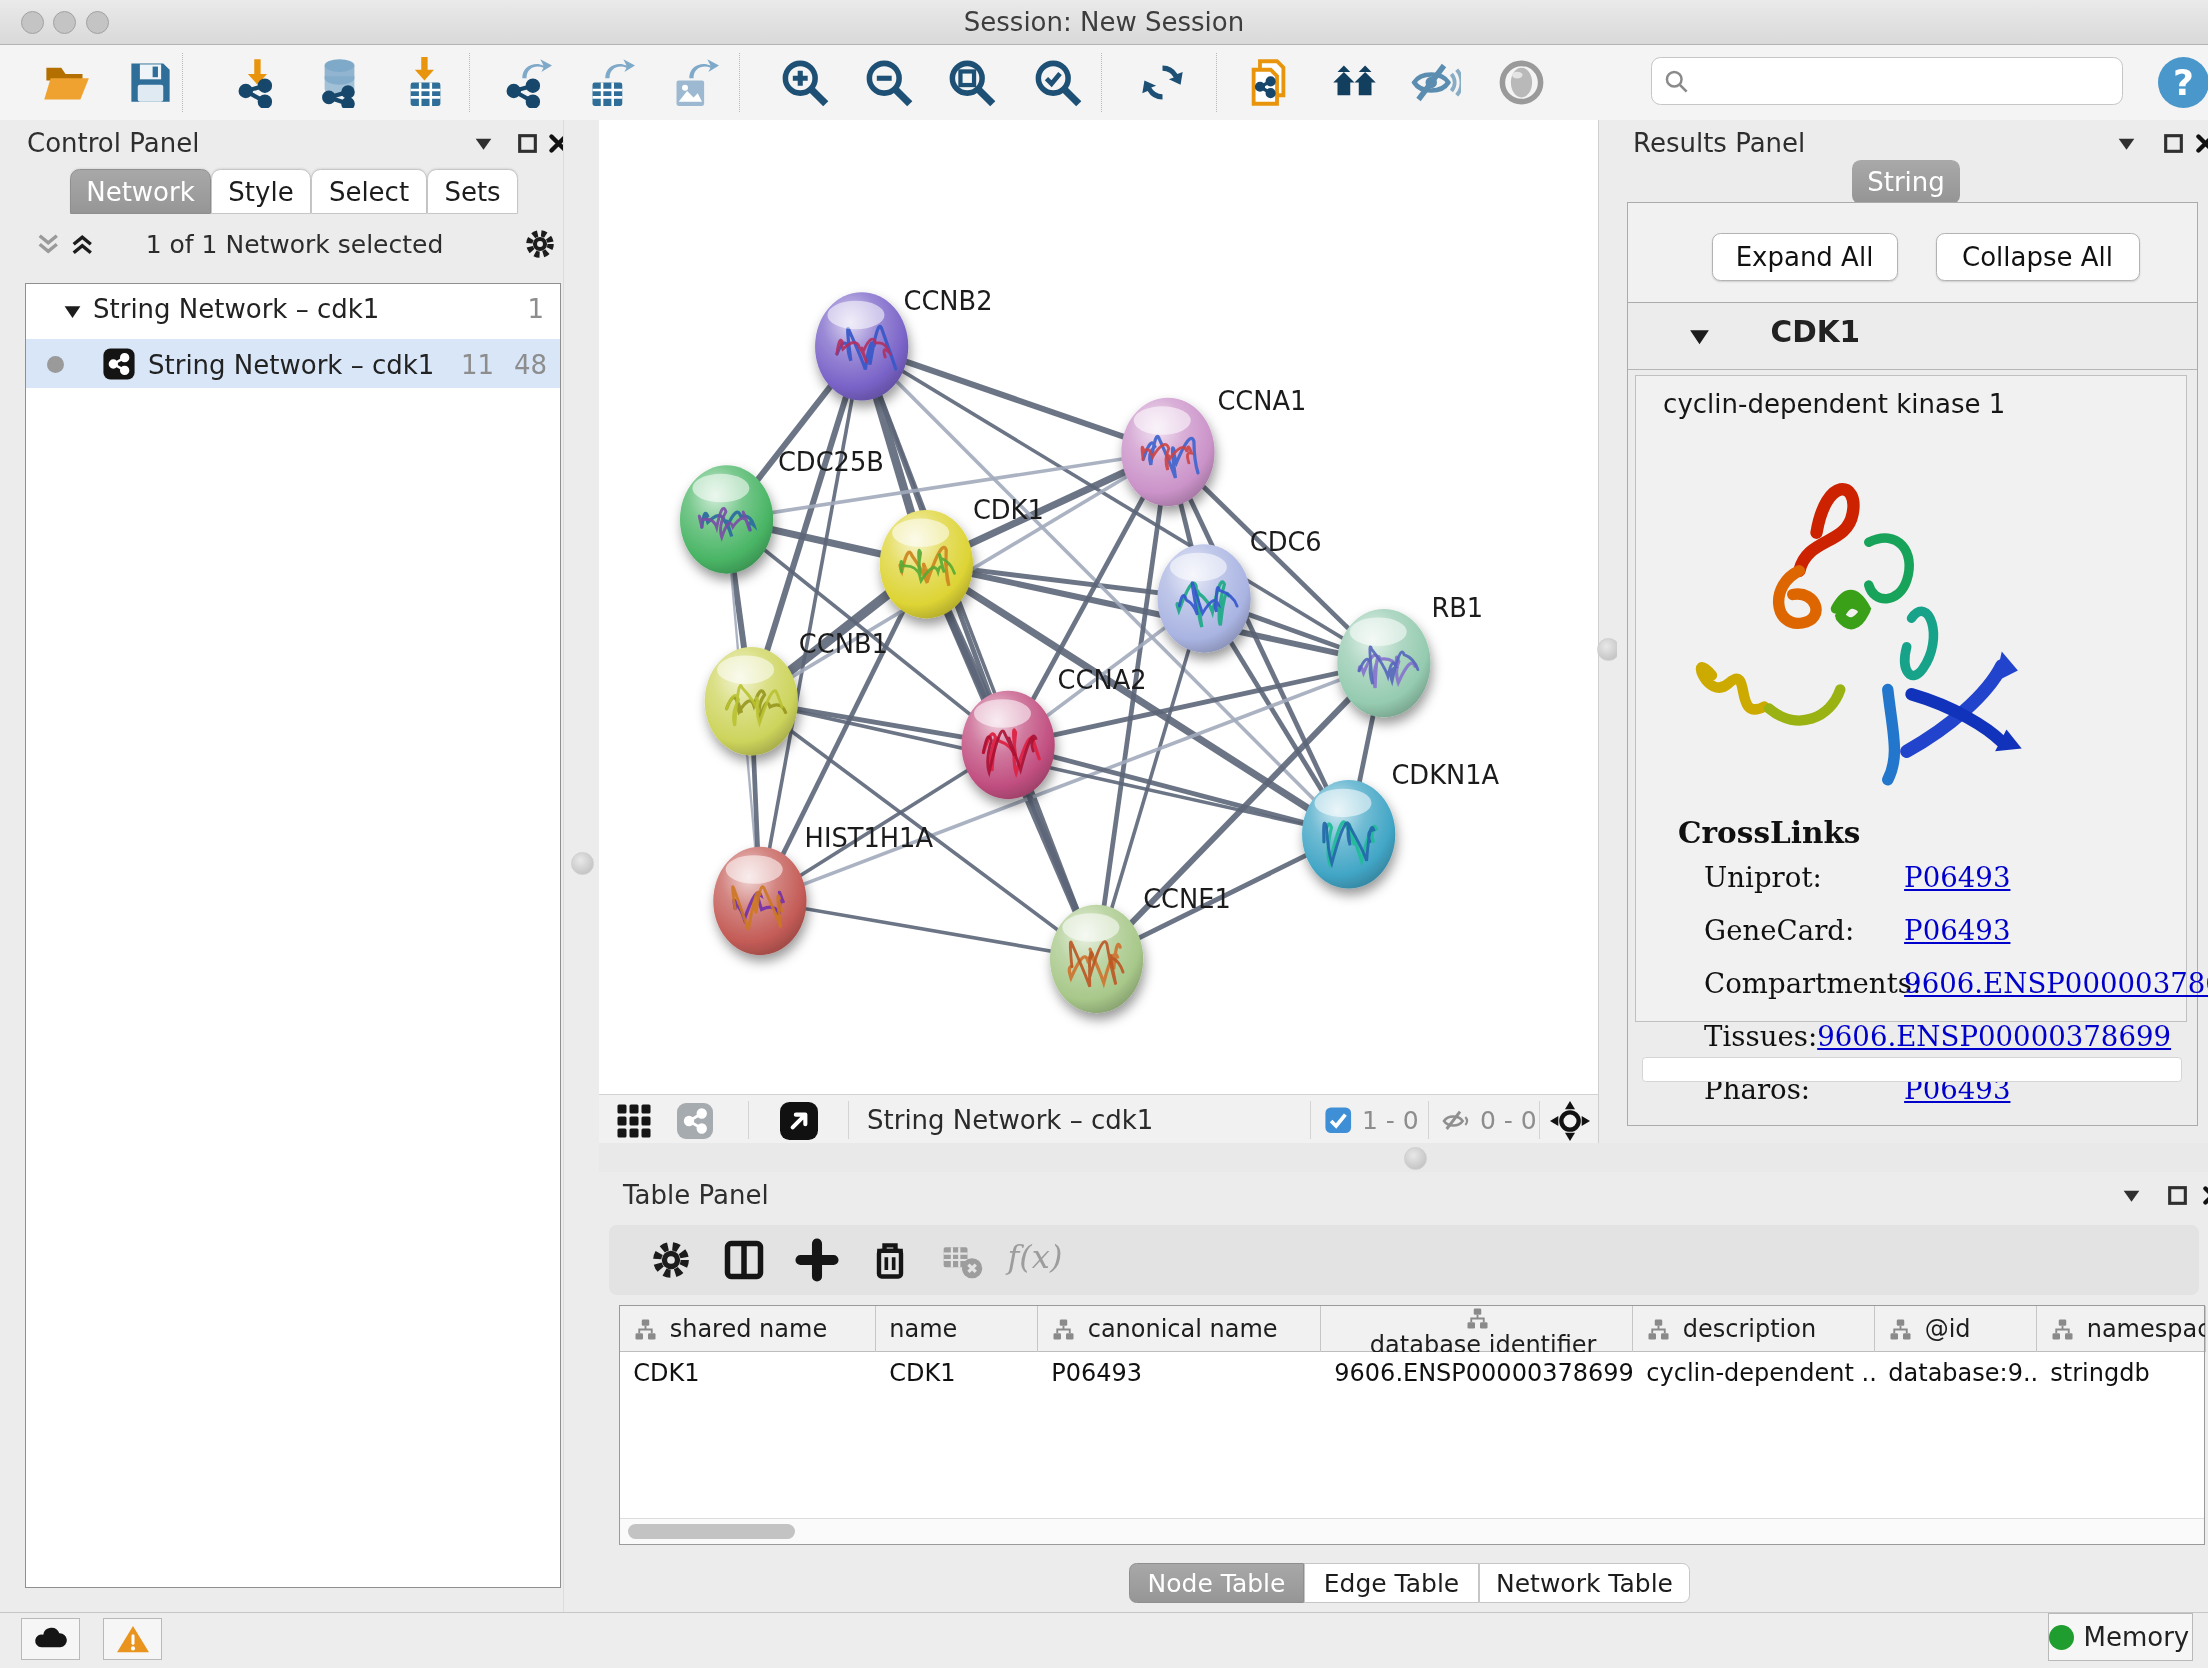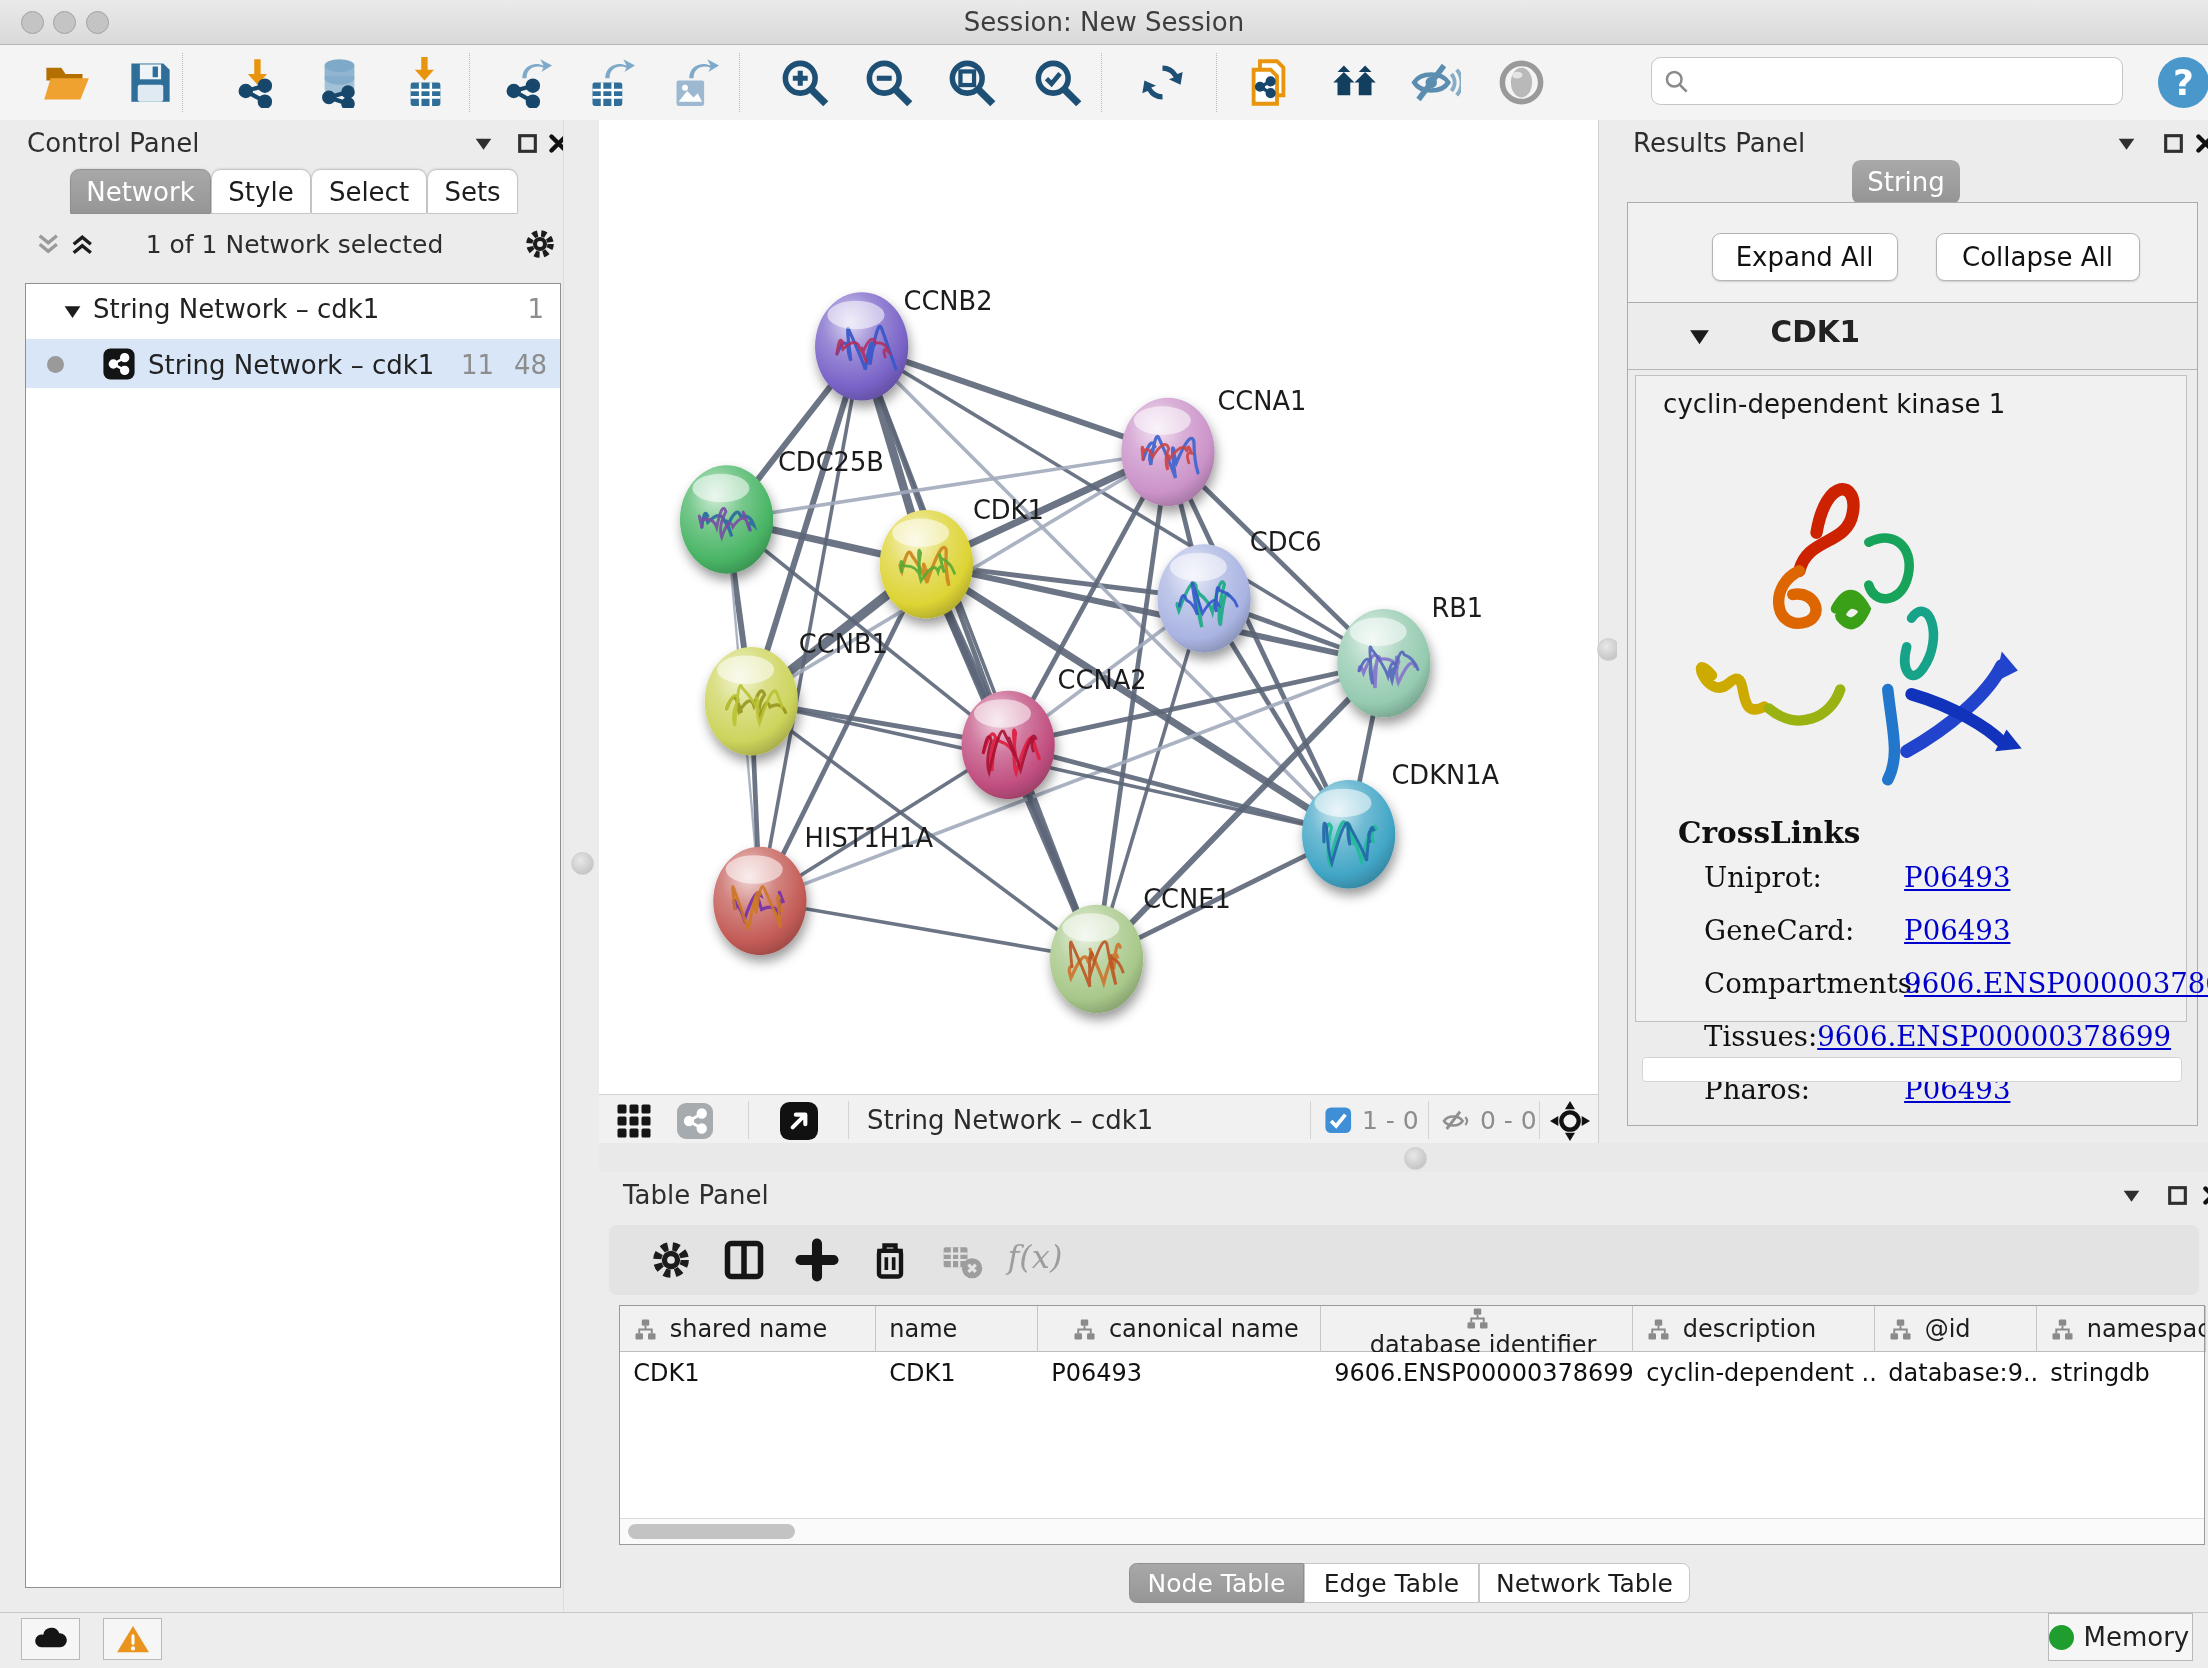--- a/index.html
+++ b/index.html
@@ -702,21 +702,21 @@
               <rect x="7" y="2" width="6" height="5" rx="1" fill="#8a8a8a"></rect>
               <rect x="2" y="13" width="6" height="5" rx="1" fill="#8a8a8a"></rect>
               <rect x="12" y="13" width="6" height="5" rx="1" fill="#8a8a8a"></rect>
               <path d="M10 7v3M5 13v-3h10v3" stroke="#8a8a8a" stroke-width="1.5" fill="none"></path>
             </svg>
             <span>shared name</span>
           </div>
           <div class="th" style="width: 162px;">
             <span>name</span>
           </div>
-          <div class="th" style="width: 283px; justify-content: center;">
+          <div class="th" style="width: 283px;">
             <svg class="colicon" viewBox="0 0 20 20">
               <rect x="7" y="2" width="6" height="5" rx="1" fill="#8a8a8a"></rect>
               <rect x="2" y="13" width="6" height="5" rx="1" fill="#8a8a8a"></rect>
               <rect x="12" y="13" width="6" height="5" rx="1" fill="#8a8a8a"></rect>
               <path d="M10 7v3M5 13v-3h10v3" stroke="#8a8a8a" stroke-width="1.5" fill="none"></path>
             </svg>
             <span>canonical name</span>
           </div>
           <div class="th" style="width: 312px; flex-direction: column;">
             <svg class="colicon" viewBox="0 0 20 20">

